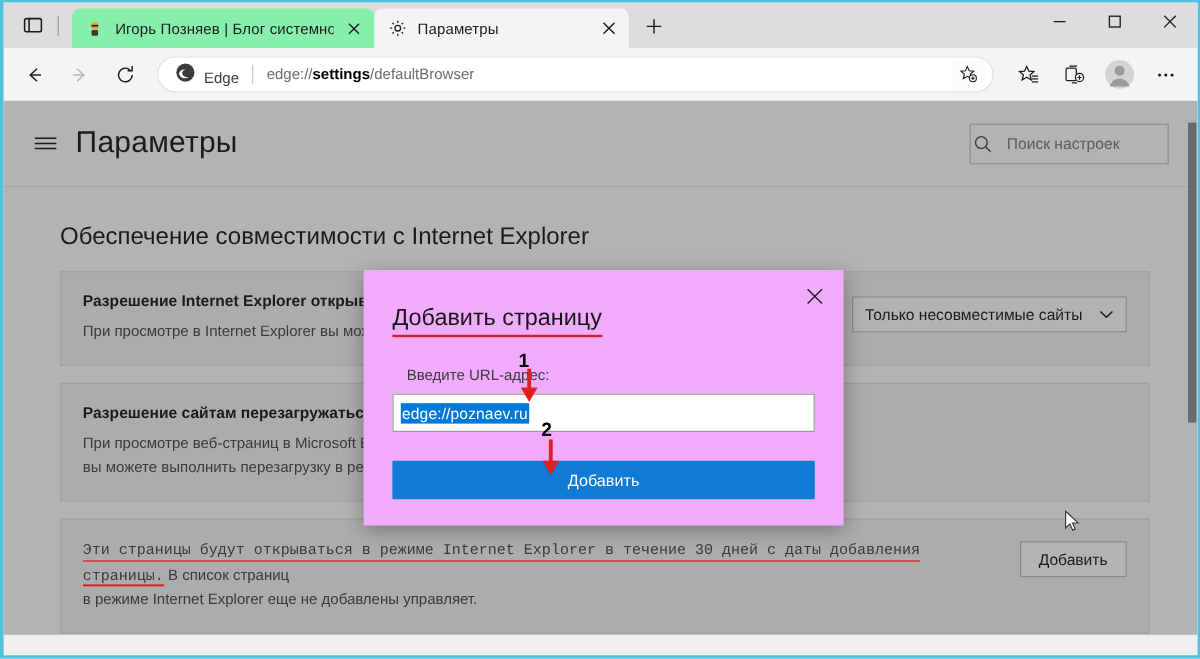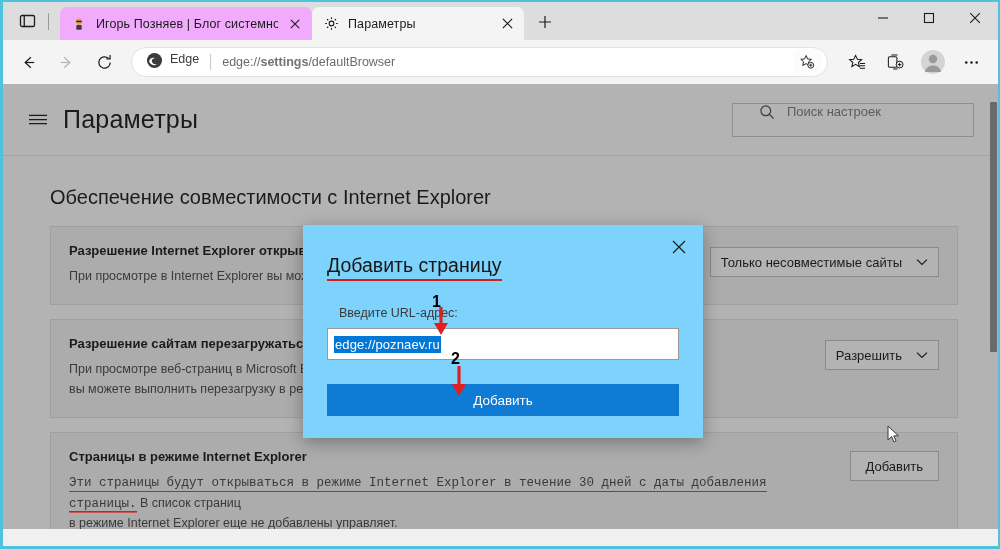--- a/index.html
+++ b/index.html
@@ -45,21 +45,21 @@
   .tab {
     position: relative;
     display: flex; align-items: center;
     height: 33px;
     padding: 0 6px 0 11px;
     border-radius: 7px 7px 0 0;
     font-size: 12.5px;
     color: #1b1b1b;
     max-width: 252px;
   }
-  .tab.inactive { background: #f0abfc; }
+  .tab.inactive { background: #86efac; }
   .tab.active { background: #f4f4f4; width: 212px; }
   .tab-fav {
     width: 16px; height: 16px; margin-right: 9px;
     flex: 0 0 16px;
     display: flex; align-items: center; justify-content: center;
   }
   .tab-title {
     flex: 1 1 auto;
     white-space: nowrap; overflow: hidden;
     font-size: 12.5px;
@@ -101,32 +101,32 @@
     flex: 1 1 auto;
     height: 30px;
     background: #ffffff;
     border-radius: 15px;
     display: flex; align-items: center;
     padding: 0 6px 0 14px;
     margin: 0 10px 0 8px;
     border: 1px solid #e2e2e2;
   }
   .omni-brand {
-    display: flex; align-items: flex-start;
+    display: flex; align-items: flex-end;
     font-size: 12.5px; color: #3b3b3b;
   }
   .omni-brand .lbl { margin-left: 7px; }
   .omni-sep {
     width: 1px; height: 16px; background: #c9c9c9; margin: 0 11px;
   }
   .omni-url {
     font-size: 12.5px; color: #6b6b6b;
     white-space: nowrap; overflow: hidden;
   }
-  .omni-url b { color: #737373; font-weight: 700; }
+  .omni-url b { color: #000000; font-weight: 700; }
   .omni-fav {
     width: 28px; height: 26px; margin-left: auto;
     background: #fcfcfc;
     display:flex; align-items:center; justify-content:center;
     border-radius: 4px;
   }
   .tb-right { display: flex; align-items: center; }
 
   
   .orgbanner {
@@ -154,25 +154,25 @@
   .hamburger {
     width: 34px; height: 34px; margin-right: 8px;
     display: flex; align-items: center; justify-content: center;
   }
   .settings-title {
     font-size: 25px; font-weight: 400; color: #1b1b1b;
     letter-spacing: .2px;
   }
   .search-box {
     margin-left: auto;
-    width: 242px; height: 34px;
+    width: 166px; height: 34px;
     border: 1px solid #8e8e8e;
     background: #b3b3b3;
-    display: flex; align-items: flex-start;
-    padding: 0 26px;
+    display: flex; align-items: center;
+    padding: 0 2px;
   }
   .search-box .ic { margin-right: 12px; display:flex; }
   .search-ph { font-size: 13px; color: #5c5c5c; }
 
   .content { padding: 30px 40px 0 47px; }
   .section-title {
     font-size: 20px; color: #1b1b1b; font-weight: 400;
     margin-bottom: 17px;
   }
   .card {
@@ -231,21 +231,21 @@
   .scroll-thumb {
     position: absolute; top: 18px; right: 1px;
     width: 7px; height: 250px;
     background: #6a6a6a;
     border-radius: 1px;
   }
   .modal {
     position: absolute;
     left: 300px; top: 223px;
     width: 400px;
-    background: #7dd3fc;
+    background: #f0abfc;
     box-shadow: 0 4px 16px rgba(0,0,0,.32);
     padding: 20px 24px 22px 24px;
   }
   .modal-close {
     position: absolute; top: 7px; right: 9px;
     width: 30px; height: 30px;
     display: flex; align-items: center; justify-content: center;
   }
   .modal-title {
     font-size: 19.5px; font-weight: 400; color: #161616;
@@ -494,33 +494,24 @@
       </div>
 
       <div class="card">
         <div class="card-text">
           <div class="card-title">Разрешение сайтам перезагружаться в режиме Internet Explorer</div>
           <div class="card-desc">
             <div>При просмотре веб-страниц в Microsoft Edge, если сайт требует совместимости с Internet Explorer,</div>
             <div>вы можете выполнить перезагрузку в режиме Internet Explorer</div>
           </div>
         </div>
-        <div class="dropdown">
-          <span>Разрешить</span>
-          <span class="chev">
-            <svg width="12" height="8" viewBox="0 0 12 8">
-                <path d="M1 1.6 L6 6.4 L11 1.6" fill="none" stroke="#1b1b1b" stroke-width="1.2"></path>
-              </svg>
-          </span>
-        </div>
       </div>
 
       <div class="card">
         <div class="card-text">
-          <div class="card-title">Страницы в режиме Internet Explorer</div>
           <div class="card-desc">
             <div><span class="underline-red">Эти страницы будут открываться в режиме Internet Explorer в течение 30 дней с даты добавления страницы.</span><span> В список страниц</span></div>
             <div>в режиме Internet Explorer еще не добавлены управляет.</div>
           </div>
         </div>
         <div class="btn-outline">Добавить</div>
       </div>
     </div>
 
     <div class="scrollbar">

